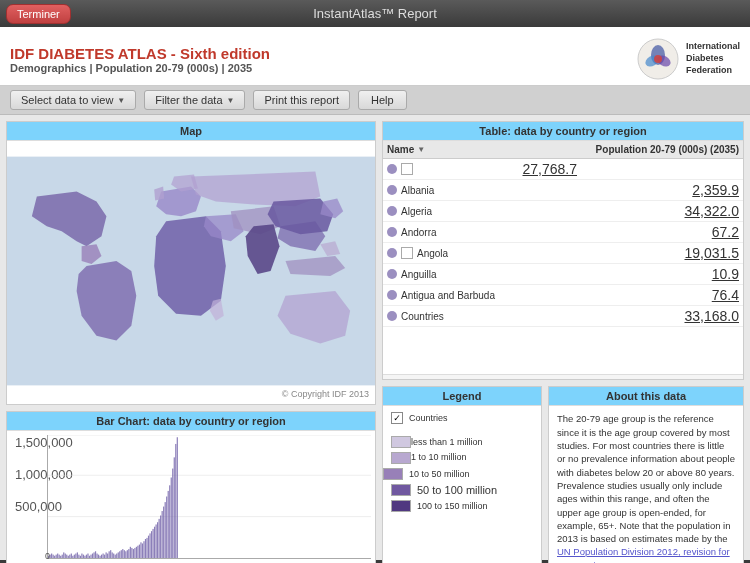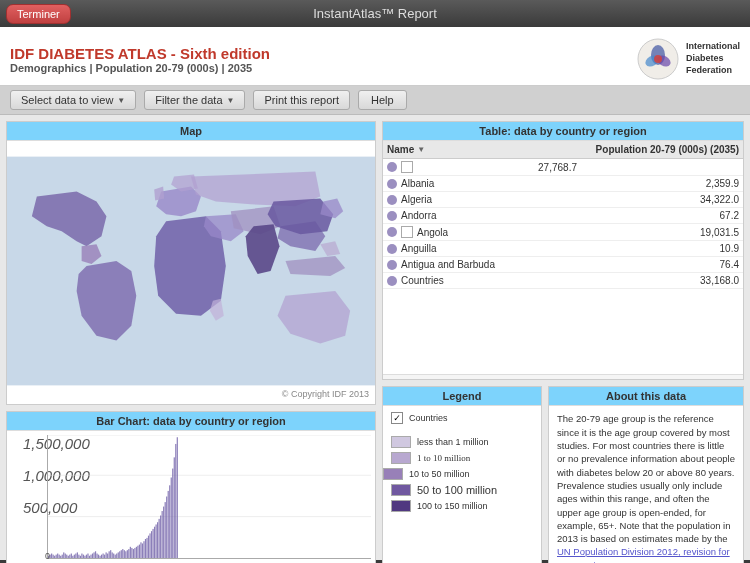--- a/index.html
+++ b/index.html
@@ -151,24 +151,23 @@
       border: 1px solid #ccc;
       height: 168px;
     }
     #bar-chart-container {
       height: calc(100% - 22px);
       padding: 6px 8px 4px 8px;
       position: relative;
     }
     .y-axis-label {
       position: absolute;
-      left: 16px;
-      font-size: 15px;
+      left: 8px;
+      font-size: 13px;
       color: #555;
-      font-style: italic;
     }
     .bar-area {
       position: absolute;
       bottom: 16px;
       left: 40px;
       right: 4px;
       top: 4px;
       border-left: 1px solid #aaa;
       border-bottom: 1px solid #aaa;
     }
@@ -233,21 +232,21 @@
       flex-shrink: 0;
     }
     .row-checkbox {
       width: 12px;
       height: 12px;
       border: 1px solid #aaa;
       margin-right: 4px;
       flex-shrink: 0;
     }
     .row-name { flex: 1; font-size: 10px; color: #333; }
-    .row-value { width: 160px; font-size: 10px; color: #333; text-align: right; }
+    .row-value { width: 160px; font-size: 14px; color: #333; text-align: right; text-decoration: underline; }
     .table-filter-row {
       display: flex;
       padding: 3px 4px;
       gap: 6px;
       background: #f5f5f5;
       border-top: 1px solid #ddd;
     }
     .filter-link {
       font-size: 10px;
       color: #666;
@@ -574,25 +573,25 @@
 
         <div id="legend-panel">
           <div class="panel-title">Legend</div>
           <div class="legend-body">
             <div class="legend-item">
               <div class="legend-checkbox">✓</div>
               <span class="legend-text">Countries</span>
             </div>
           </div>
           <div id="legend-swatches">
-          <div style="display: flex; align-items: center; gap: 6px; padding: 2px 8px;">
+          <div style="display: flex; align-items: center; gap: 0; padding: 2px 8px;">
       <div style="width:20px;height:12px;background:#d0c8e0;border:1px solid #aaa;flex-shrink:0;"></div>
       <span style="font-size:9px;color:#333;">less than 1 million</span>
     </div>
-              <div style="display: flex; align-items: center; gap: 6px; padding: 2px 8px; font-family: Liberation Serif, serif;">
+              <div style="display: flex; align-items: flex-start; padding: 2px 8px;">
       <div style="width:20px;height:12px;background:#b8a8d0;border:1px solid #aaa;flex-shrink:0;"></div>
       <span style="font-size:9px;color:#333;">1 to 10 million</span>
     </div>
               <div style="display: flex; align-items: center; gap: 6px; padding: 2px 0;">
       <div style="width:20px;height:12px;background:#9880b8;border:1px solid #aaa;flex-shrink:0;"></div>
       <span style="font-size:9px;color:#333;">10 to 50 million</span>
     </div>
               <div style="display: flex; align-items: center; gap: 6px; padding: 2px 8px;">
       <div style="width:20px;height:12px;background:#7058a0;border:1px solid #aaa;flex-shrink:0;"></div>
       <span style="font-size:11px;color:#333;">50 to 100 million</span>

